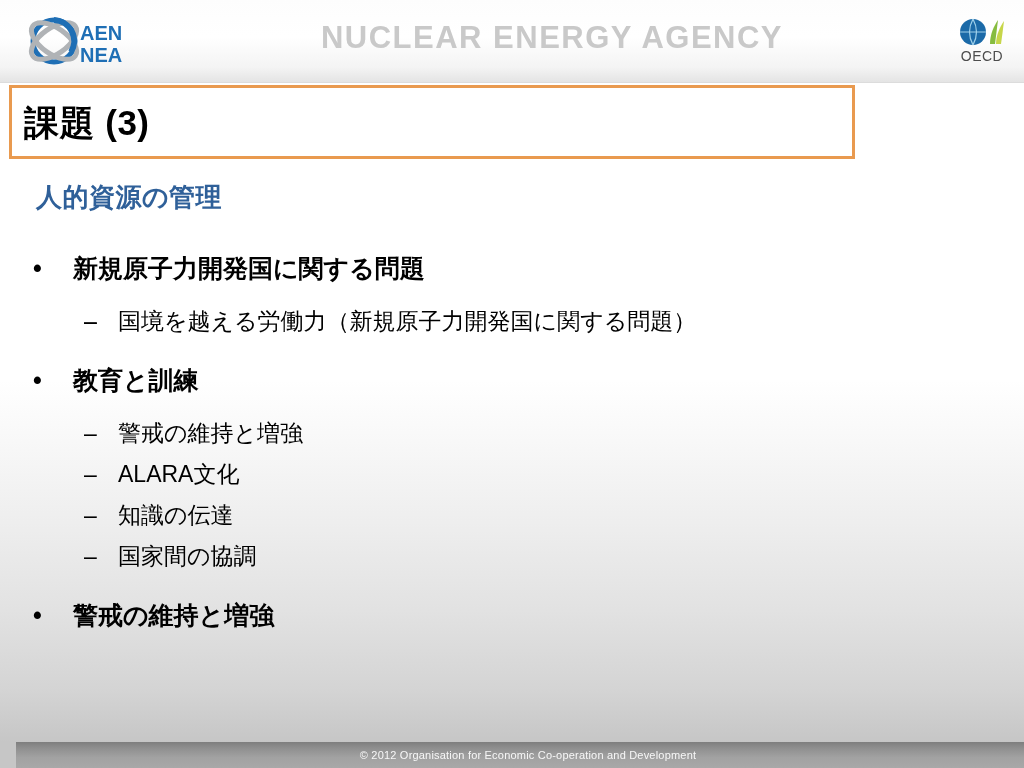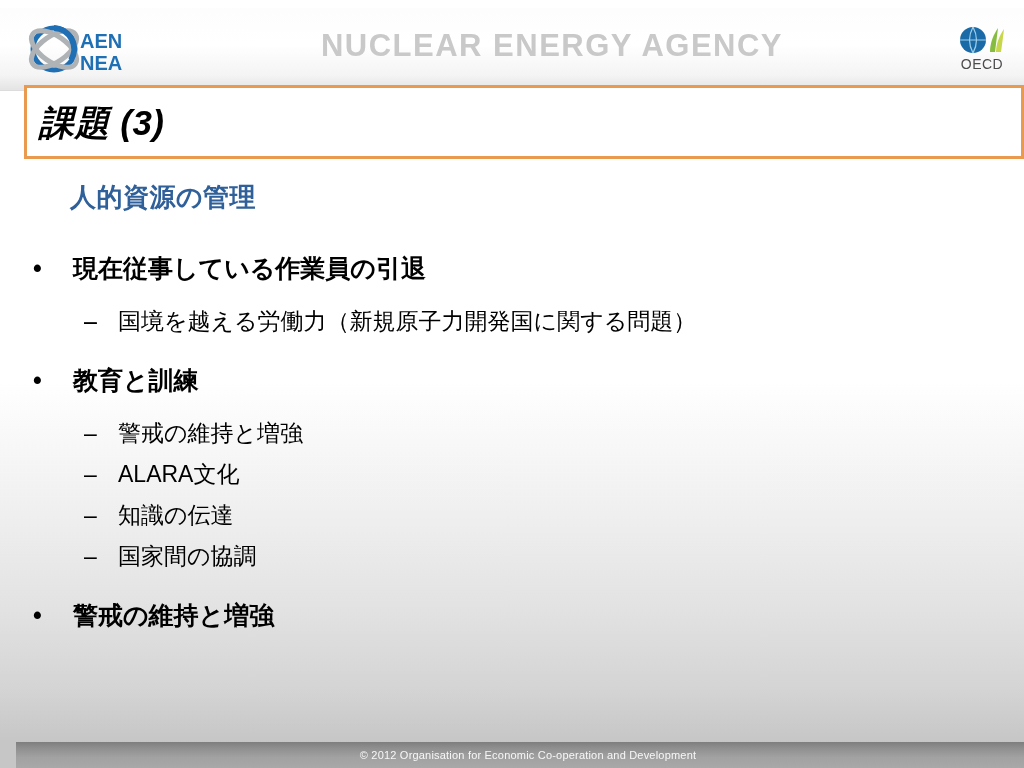--- a/index.html
+++ b/index.html
@@ -23,21 +23,21 @@
         #f7f7f7 450px,
         #ededed 530px,
         #e2e2e2 610px,
         #d4d4d4 690px,
         #c6c6c6 742px);
   }
 
   
   .header {
     position: absolute;
-    top: 8px;
+    top: 0;
     left: 0;
     width: 1024px;
     height: 82px;
     background: linear-gradient(to bottom,
         #fdfdfd 0%,
         #ffffff 45%,
         #f4f4f4 82%,
         #e4e4e4 100%);
     border-bottom: 1px solid #dcdcdc;
   }
@@ -71,28 +71,27 @@
     right: 14px;
     top: 12px;
     width: 56px;
     height: 56px;
   }
   .oecd-logo svg { display: block; }
 
   
   .title-box {
     position: absolute;
-    left: 24px;
+    left: 9px;
     top: 85px;
-    width: 1000px;
+    width: 846px;
     height: 74px;
     box-sizing: border-box;
     border: 3px solid #e99a4f;
     background: #ffffff;
-    font-style: italic;
   }
   .slide-title {
     position: absolute;
     left: 12px;
     top: 12px;
     font-size: 35px;
     font-weight: bold;
     color: #000000;
     letter-spacing: 0.5px;
     white-space: nowrap;
@@ -101,21 +100,20 @@
   
   .subtitle {
     position: absolute;
     left: 36px;
     top: 180px;
     font-size: 26px;
     font-weight: bold;
     color: #2f6099;
     letter-spacing: 0.5px;
     white-space: nowrap;
-    margin-left: 34px;
   }
 
   
   .content {
     position: absolute;
     left: 0;
     top: 248px;
     width: 1024px;
   }
 
@@ -224,21 +222,21 @@
     <div class="slide-title">課題 (3)</div>
   </div>
 
   <div class="subtitle">人的資源の管理</div>
 
   <div class="content">
 
     <div class="group">
       <div class="lvl1">
         <span class="marker">•</span>
-        <span>現在従事している作業員の引退</span>
+        <span>新規原子力開発国に関する問題</span>
       </div>
       <div class="gap-sm"></div>
       <div class="lvl2">
         <span class="marker">–</span>
       </div>
       <div class="lvl2">
         <span class="marker">–</span>
         <span>国境を越える労働力（新規原子力開発国に関する問題）</span>
       </div>
     </div>

